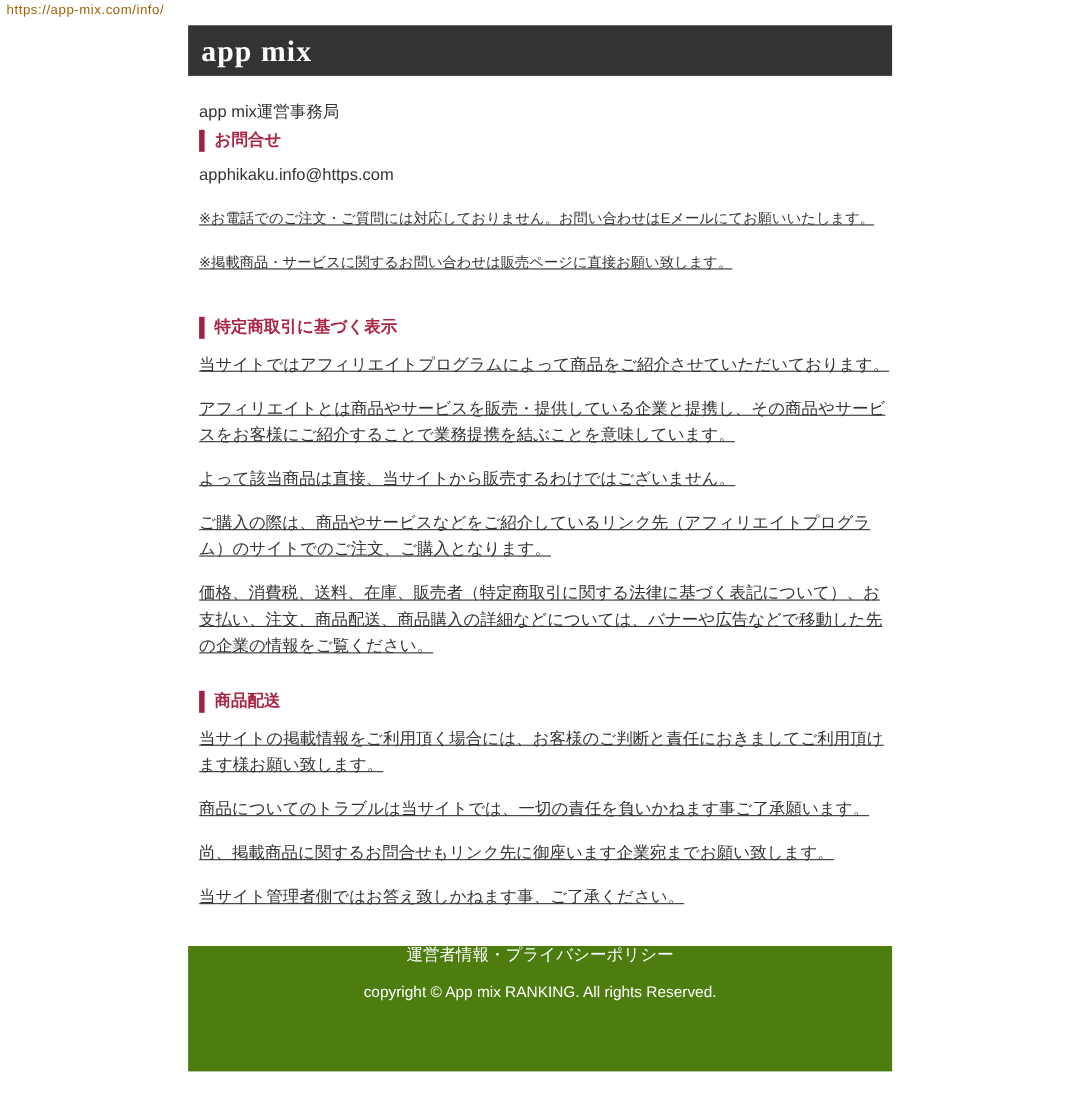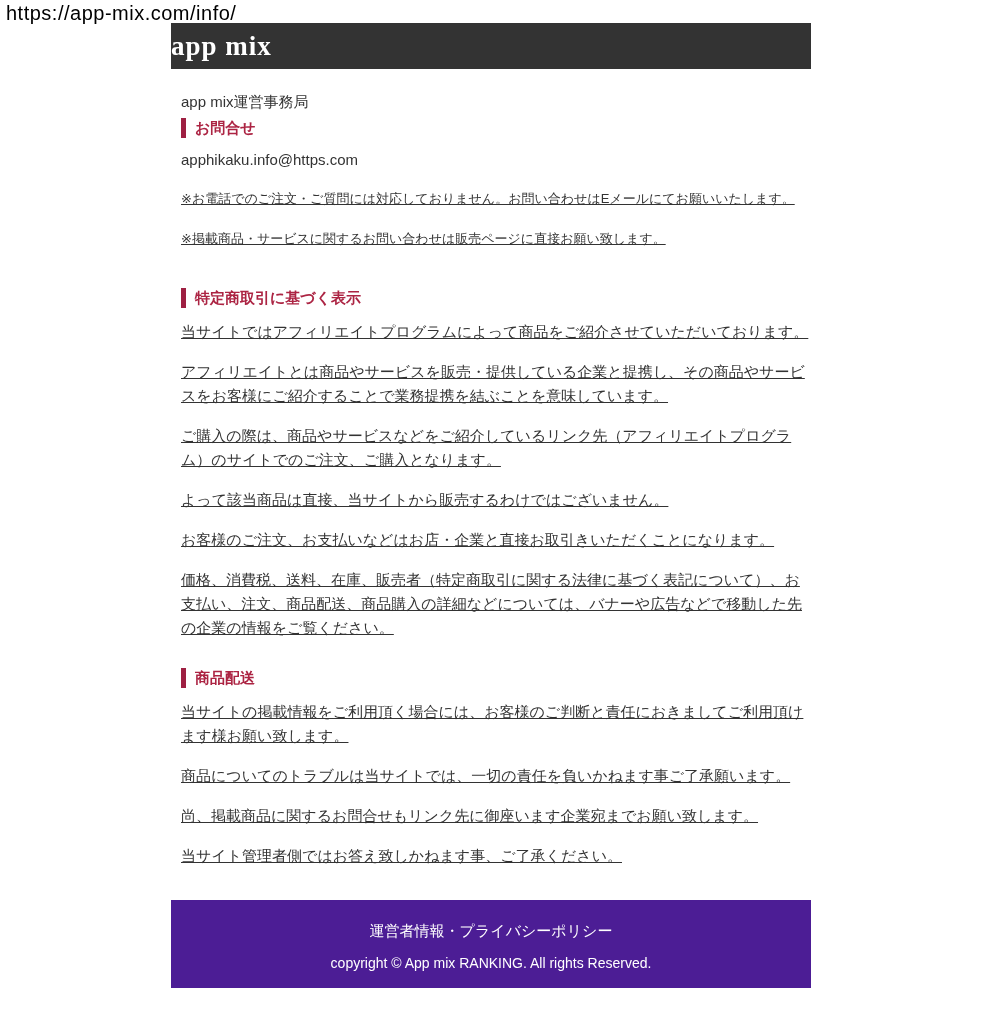--- a/index.html
+++ b/index.html
@@ -10,35 +10,36 @@
   body {
     width: 983px; height: 1013px;
     position: relative;
     font-family: "Liberation Sans", "DejaVu Sans", sans-serif;
     color: #333333;
     overflow: hidden;
   }
   .url-label {
     position: absolute;
     top: 2px; left: 6px;
-    font-size: 20px;
-    color: #000000;
+    font-size: 12px;
+    color: #a16207;
     letter-spacing: 0.5px;
     white-space: nowrap;
   }
   .page {
     position: absolute;
     top: 23px; left: 171px;
     width: 640px;
   }
   .site-header {
     background: #333333;
     height: 46px;
     display: flex;
     align-items: center;
+    padding-left: 12px;
   }
   .site-title {
     font-family: "Liberation Serif", "DejaVu Serif", serif;
     font-weight: bold;
     font-size: 27px;
     color: #ffffff;
     letter-spacing: 1px;
     cursor: pointer;
   }
   .content {
@@ -79,25 +80,24 @@
   }
   .note {
     font-size: 13px;
     line-height: 18px;
     margin: 0 0 22px;
   }
   .section-transactions { margin-top: 40px; }
   .section-disclaimer  { margin-top: 28px; }
   .site-footer {
     margin-top: 32px;
-    background: #4c1d95;
-    height: 88px;
+    background: #4d7c0f;
+    height: 114px;
     text-align: center;
     color: #ffffff;
-    padding-top: 22px;
   }
   .footer-link {
     display: inline-block;
     font-size: 15px;
     line-height: 17px;
     color: #ffffff;
     cursor: pointer;
     text-decoration: none;
   }
   .footer-copyright {
@@ -131,23 +131,22 @@
       <p class="note">※掲載商品・サービスに関するお問い合わせは販売ページに直接お願い致します。</p>
     </div>
 
     <div class="section section-transactions">
       <div class="section-heading">
         <span class="heading-bar"></span>
         <span class="heading-text">特定商取引に基づく表示</span>
       </div>
       <p>当サイトではアフィリエイトプログラムによって商品をご紹介させていただいております。</p>
       <p>アフィリエイトとは商品やサービスを販売・提供している企業と提携し、その商品やサービスをお客様にご紹介することで業務提携を結ぶことを意味しています。</p>
+      <p>よって該当商品は直接、当サイトから販売するわけではございません。</p>
       <p>ご購入の際は、商品やサービスなどをご紹介しているリンク先（アフィリエイトプログラム）のサイトでのご注文、ご購入となります。</p>
-      <p>よって該当商品は直接、当サイトから販売するわけではございません。</p>
-      <p>お客様のご注文、お支払いなどはお店・企業と直接お取引きいただくことになります。</p>
       <p>価格、消費税、送料、在庫、販売者（特定商取引に関する法律に基づく表記について）、お支払い、注文、商品配送、商品購入の詳細などについては、バナーや広告などで移動した先の企業の情報をご覧ください。</p>
     </div>
 
     <div class="section section-disclaimer">
       <div class="section-heading">
         <span class="heading-bar"></span>
         <span class="heading-text">商品配送</span>
       </div>
       <p>当サイトの掲載情報をご利用頂く場合には、お客様のご判断と責任におきましてご利用頂けます様お願い致します。</p>
       <p>商品についてのトラブルは当サイトでは、一切の責任を負いかねます事ご了承願います。</p>

